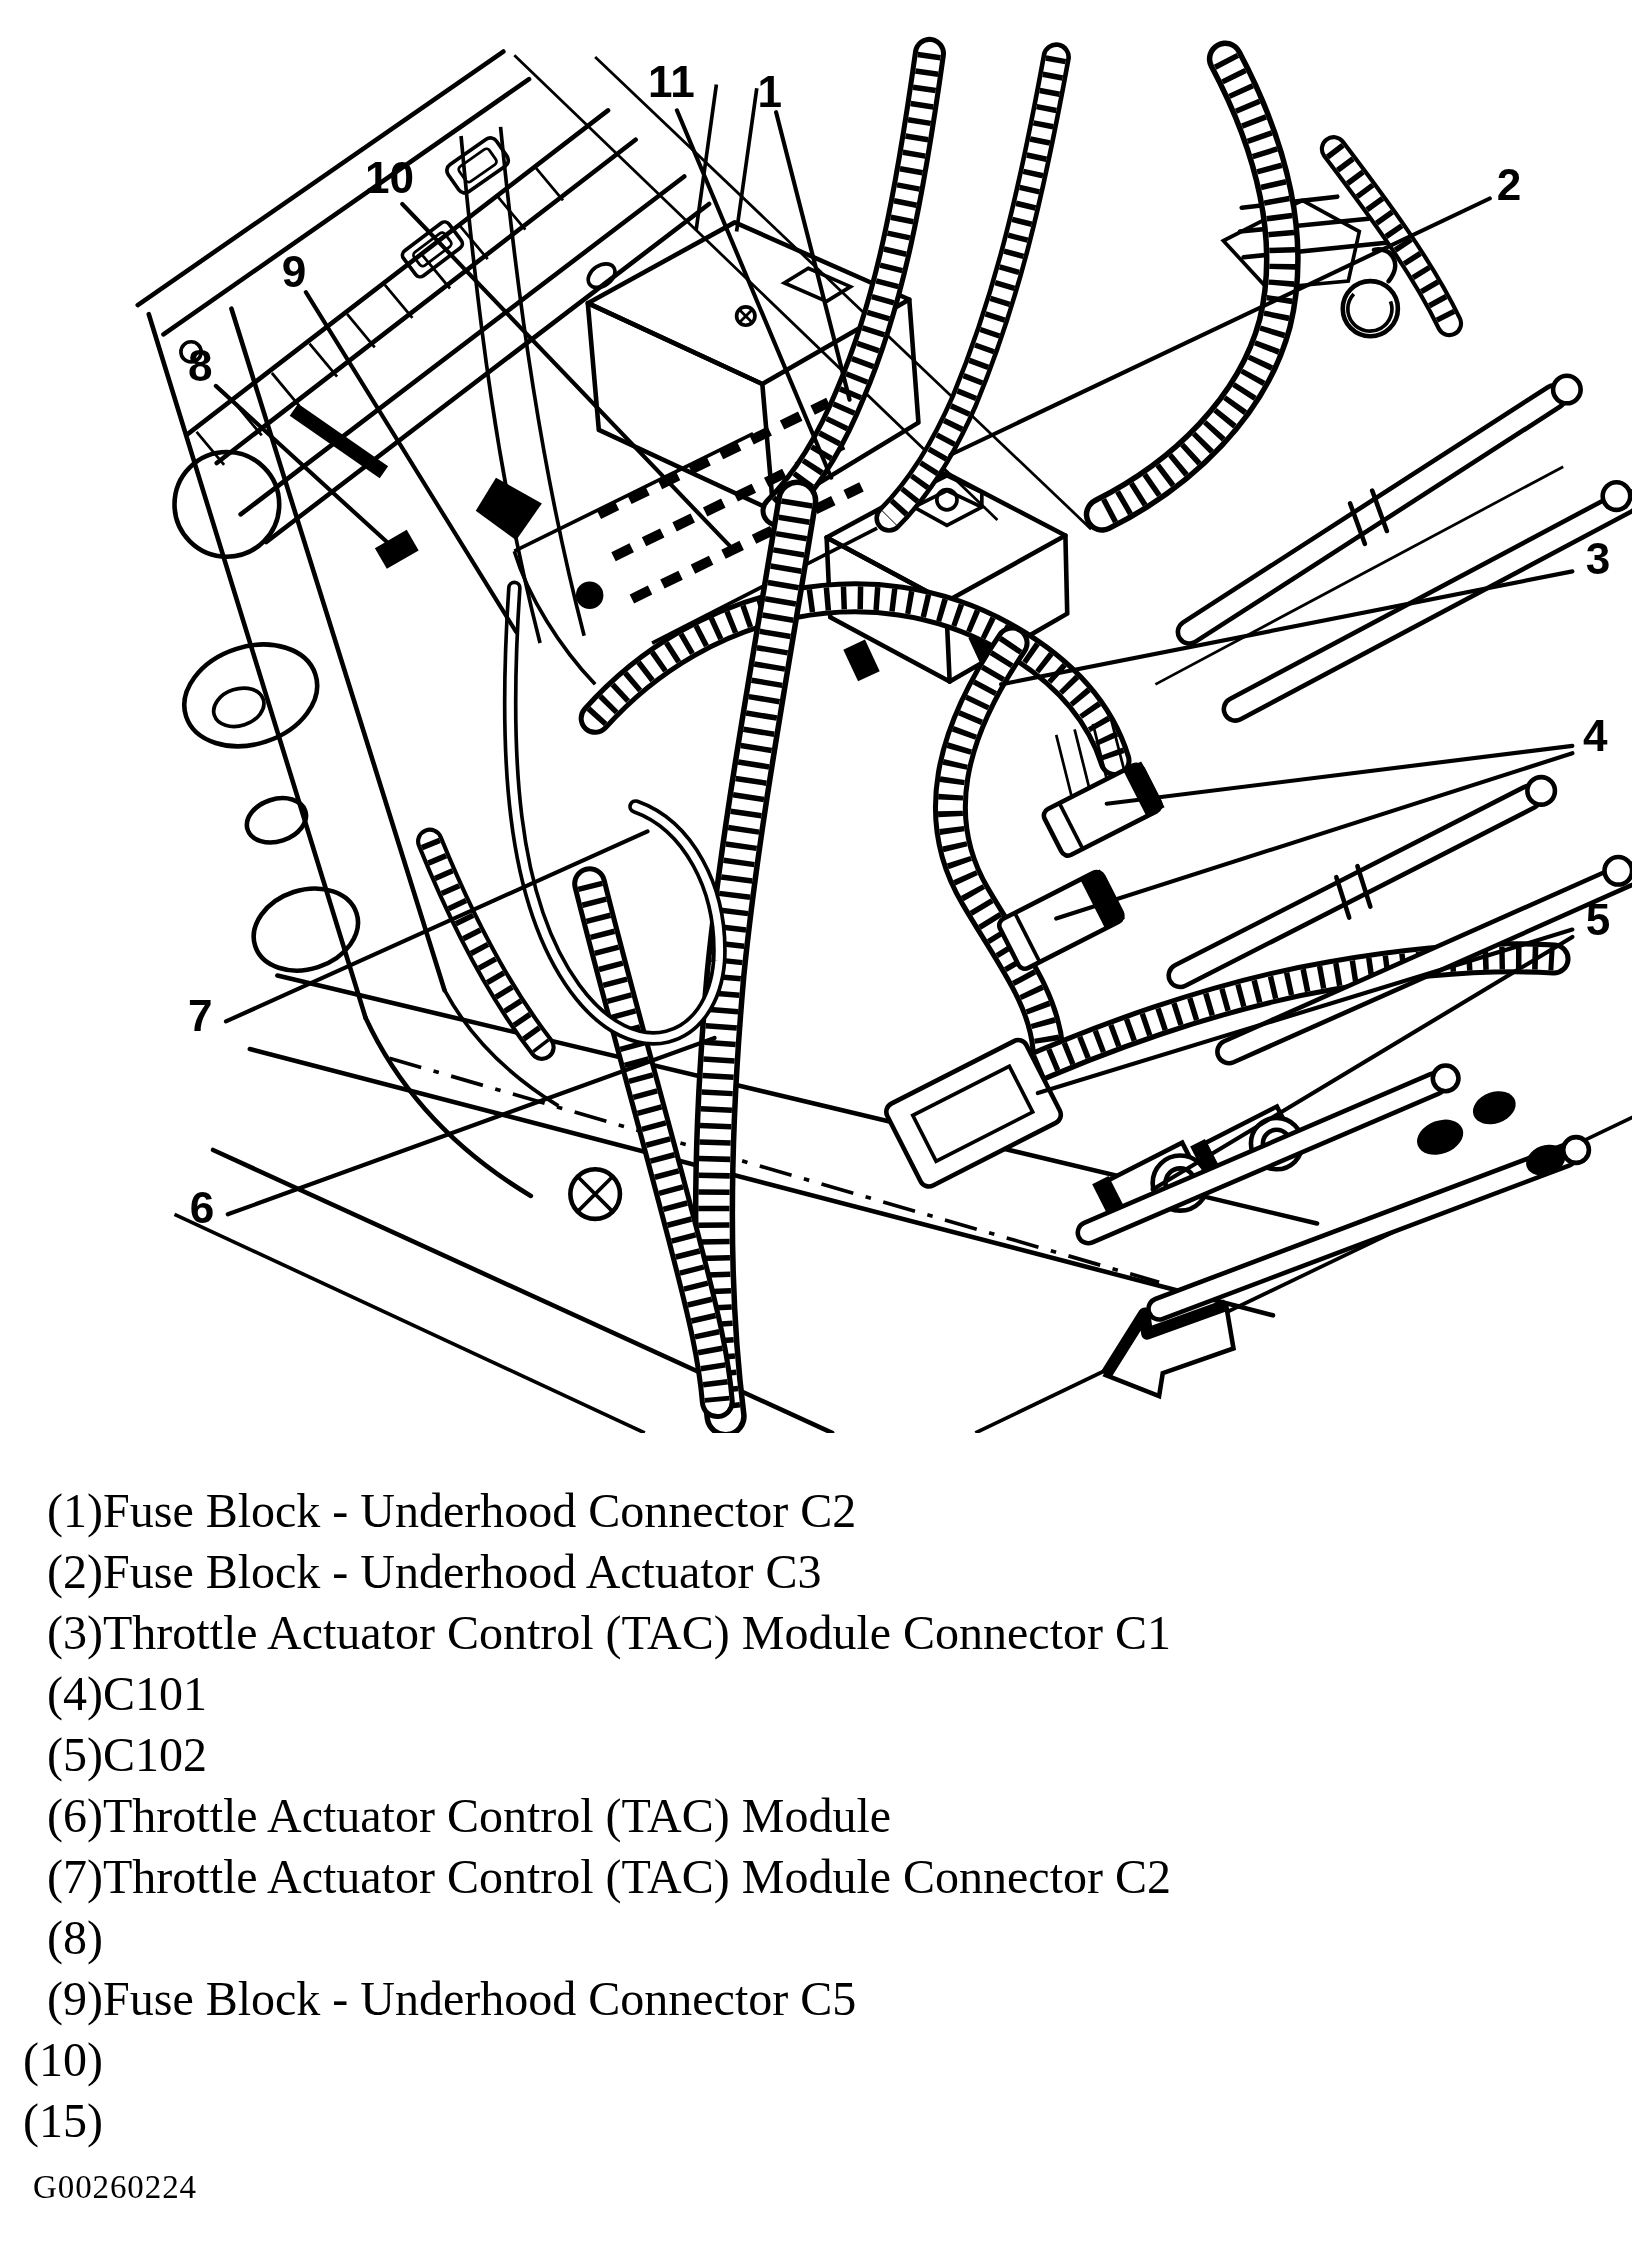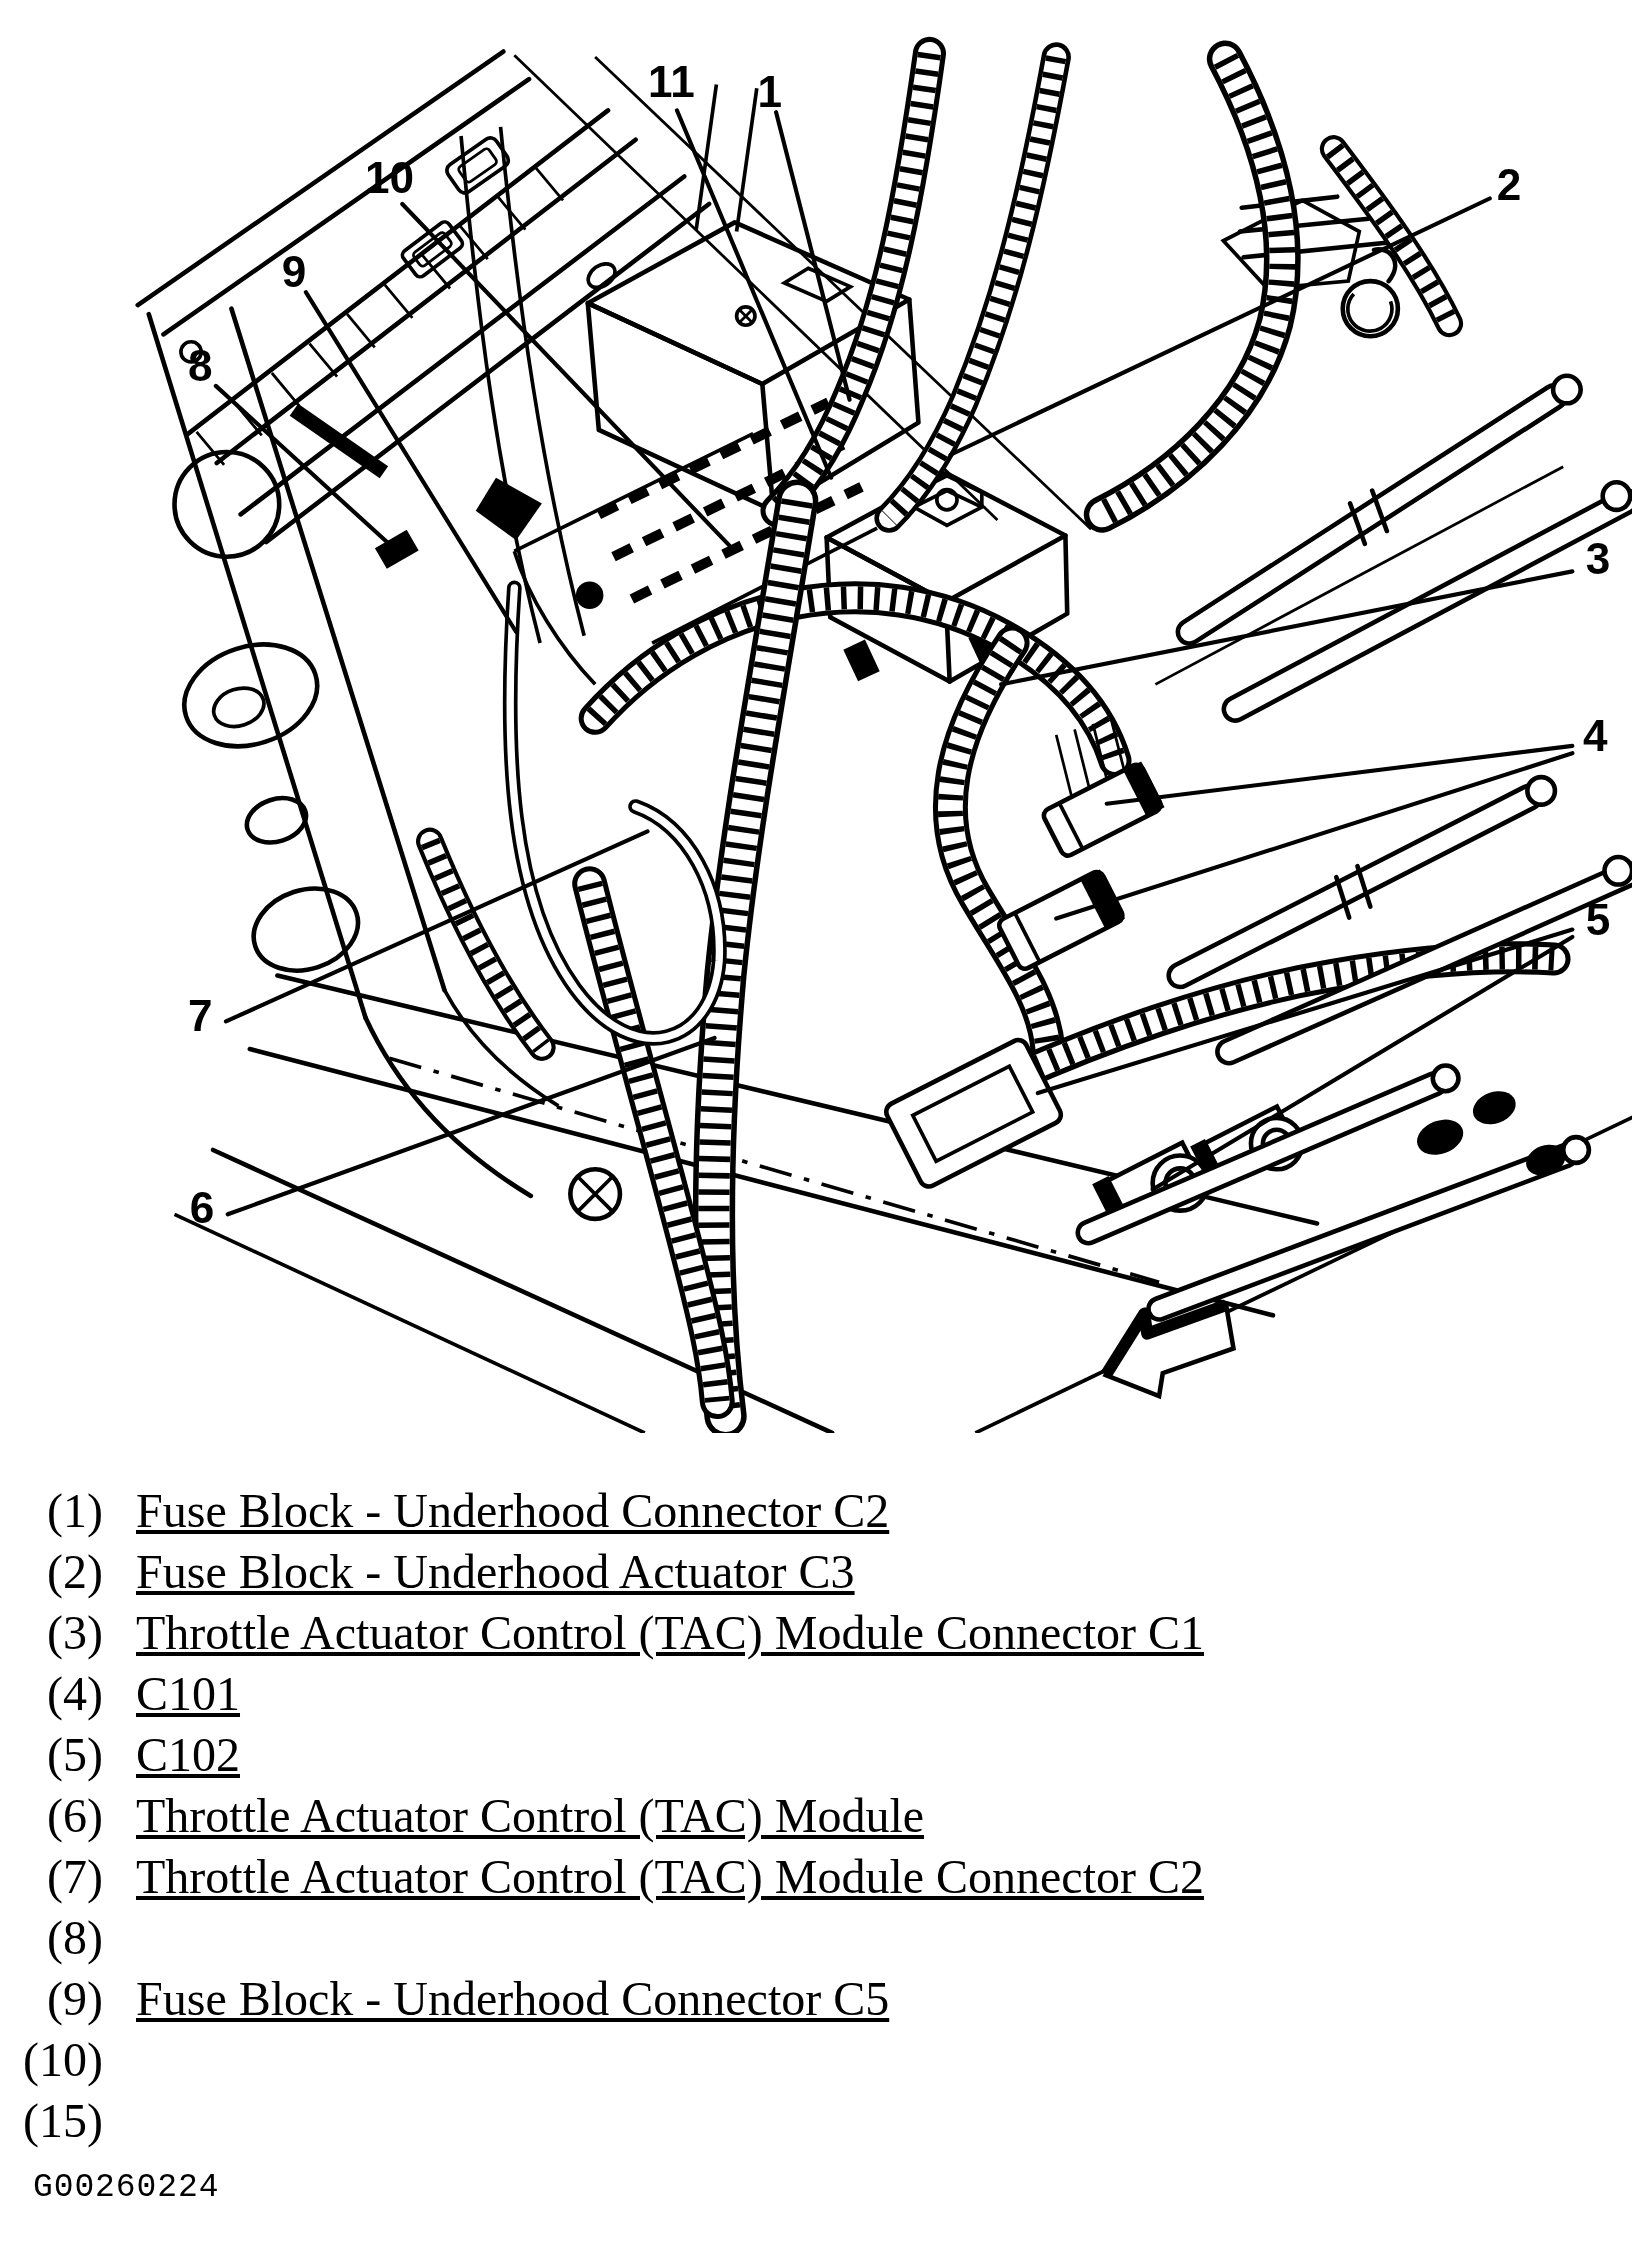--- a/index.html
+++ b/index.html
@@ -20,22 +20,22 @@
   .dashdot{fill:none;stroke:#000;stroke-width:4;stroke-dasharray:36 14 6 14;}
   .hoseO{fill:none;stroke:#000;stroke-width:30;stroke-linecap:round;}
   .hoseI{fill:none;stroke:#fff;stroke-width:20;stroke-linecap:round;}
   .hoseO2{fill:none;stroke:#000;stroke-width:28;stroke-linecap:round;}
   .hoseI2{fill:none;stroke:#fff;stroke-width:18;stroke-linecap:round;}
   .leader{fill:none;stroke:#000;stroke-width:4.5;stroke-linecap:round;}
   .callout{font-family:"Liberation Sans", sans-serif;font-size:48px;font-weight:700;fill:#000;}
   .legend{position:absolute;left:0;top:1480px;width:1633px;}
   .legend-row{display:flex;align-items:baseline;height:61px;line-height:61px;font-size:48px;}
   .legend-num{display:inline-block;width:103px;text-align:right;flex:0 0 103px;}
-  .legend-label{margin-left:33px;white-space:nowrap;text-decoration:underline;}
-  .figure-id{position:absolute;left:33px;top:2169px;font-family:Liberation Mono, monospace;
+  .legend-label{white-space:nowrap;}
+  .figure-id{position:absolute;left:33px;top:2169px;font-family:Liberation Serif, serif;
              font-size:33px;letter-spacing:0.9px;}
 </style>
 </head>
 <body>
 
 <div class="page">
 
   <div class="figure-wrap">
   <svg viewBox="0 0 1778 1560" width="1633" height="1433">
     <defs>

